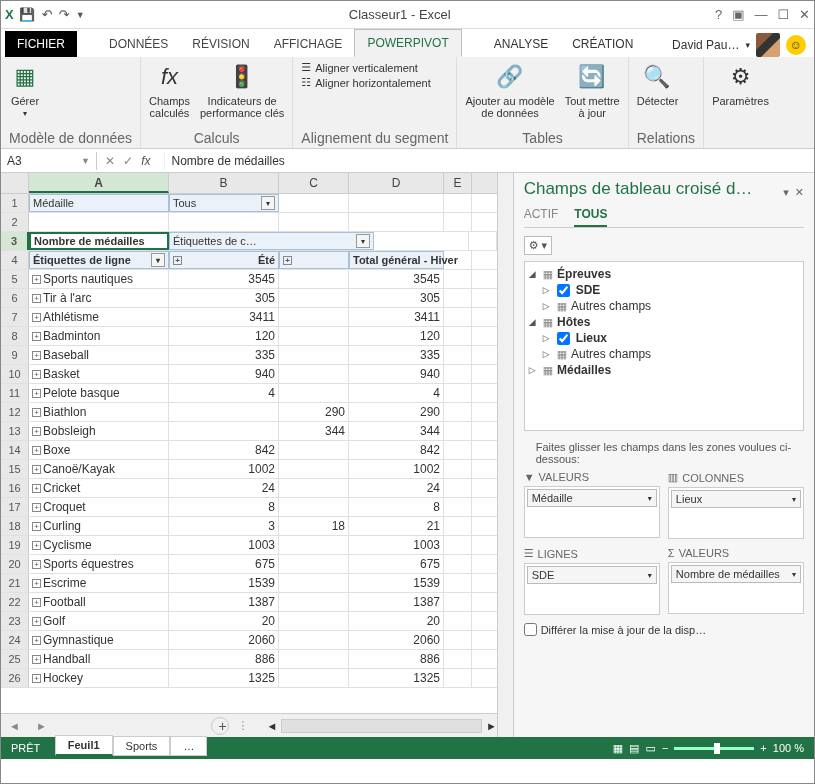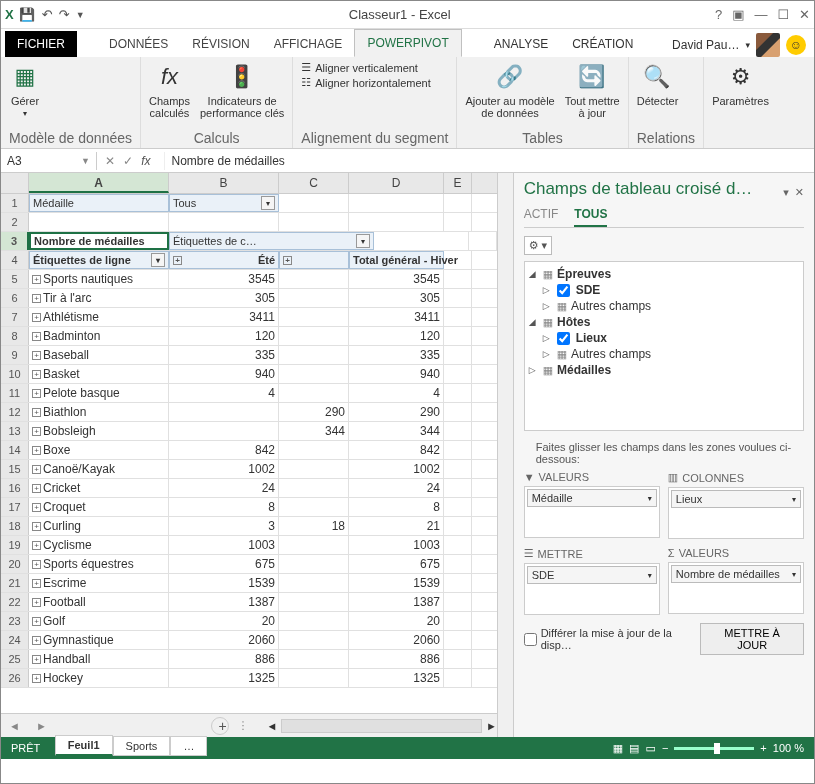--- a/index.html
+++ b/index.html
@@ -573,21 +573,21 @@
         <div class="zone-box">
             <div class="zone-item">
               <span>Lieux</span>
               <span class="dd">▾</span>
             </div>
           </div>
       </div>
       <div class="zone">
         <div class="zone-label">
             <span>☰</span>
-            <span>METTRE</span>
+            <span>LIGNES</span>
           </div>
         <div class="zone-box">
             <div class="zone-item">
               <span>SDE</span>
               <span class="dd">▾</span>
             </div>
           </div>
       </div>
       <div class="zone">
         <div class="zone-label">
@@ -600,21 +600,20 @@
               <span class="dd">▾</span>
             </div>
           </div>
       </div>
     </div>
     <div class="tp-footer">
       <label>
           <input type="checkbox" style="">
           <span>Différer la mise à jour de la disp…</span>
         </label>
-      <button>METTRE À JOUR</button>
     </div>
   </div>
 </div>
 
 <div class="statusbar">
   <span>PRÊT</span>
   <div class="views">
     <span>▦</span>
     <span>▤</span>
     <span>▭</span>

